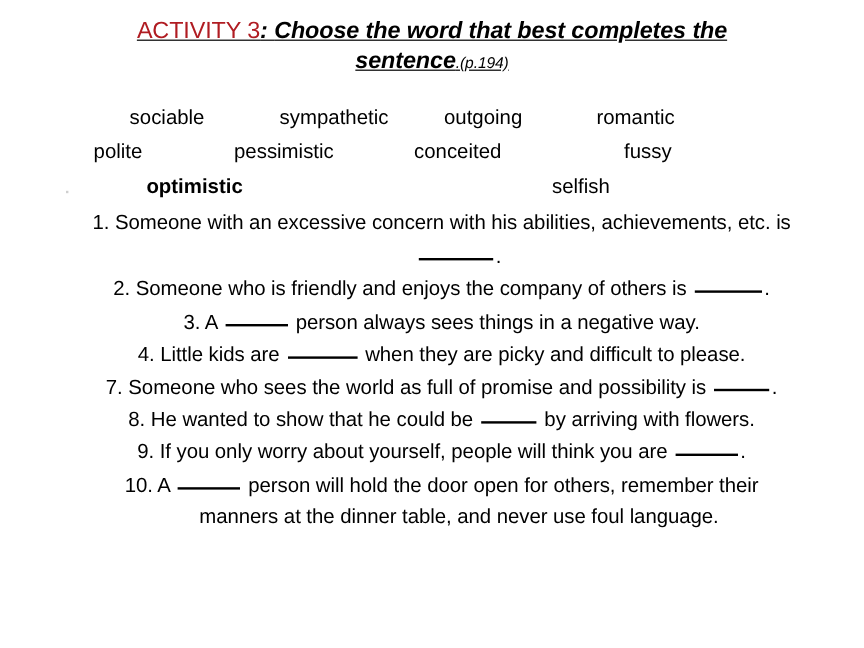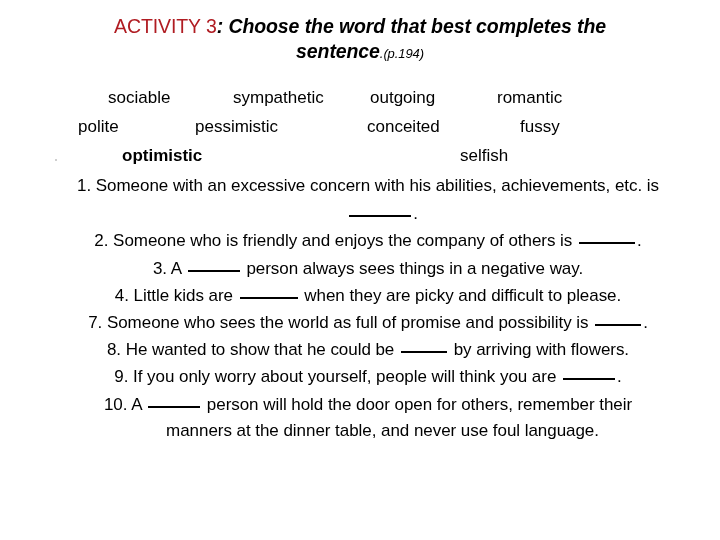--- a/index.html
+++ b/index.html
@@ -27,20 +27,21 @@
     position: absolute;
     left: 50px;
     top: 14px;
     width: 620px;
     text-align: center;
     line-height: 1.26;
   }
   .title-line {
     font-size: 19.5px;
     letter-spacing: -0.1px;
+    text-decoration: underline;
   }
   .activity-label {
     color: #B01C22;
     font-weight: normal;
     font-style: normal;
   }
   .title-rest {
     color: #000000;
     font-weight: bold;
     font-style: italic;
@@ -122,21 +123,21 @@
   <div class="wordbank" id="wordbank">
       <div class="wb-row">
         <span class="wb-word" style="left: 108px;">sociable</span>
         <span class="wb-word" style="left: 233px;">sympathetic</span>
         <span class="wb-word" style="left: 370px;">outgoing</span>
         <span class="wb-word" style="left: 497px;">romantic</span>
       </div>
       <div class="wb-row">
         <span class="wb-word" style="left: 78px; text-align: right;">polite</span>
         <span class="wb-word" style="left: 195px;">pessimistic</span>
-        <span class="wb-word" style="left: 345px; margin-left: 22px;">conceited</span>
+        <span class="wb-word" style="left: 345px;">conceited</span>
         <span class="wb-word" style="left: 520px;">fussy</span>
       </div>
       <div class="wb-row">
         <span class="wb-dot"></span>
         <span class="wb-word" style="left: 122px; font-weight: bold;">optimistic</span>
         <span class="wb-word" style="left: 460px;">selfish</span>
       </div>
     </div>
 
   <div class="questions" id="questions">

